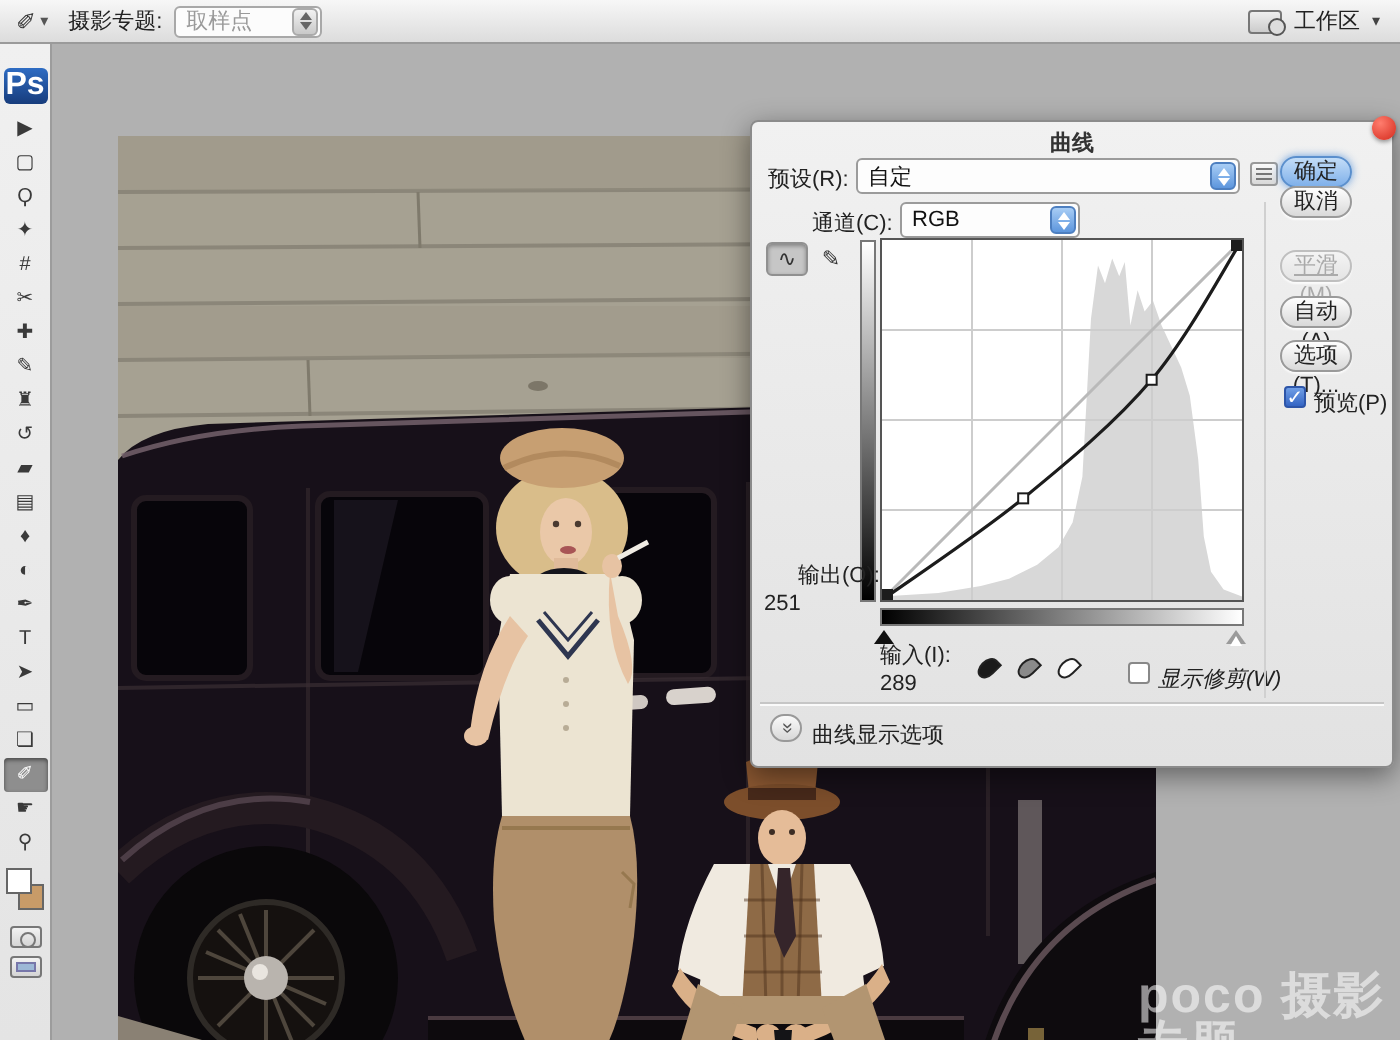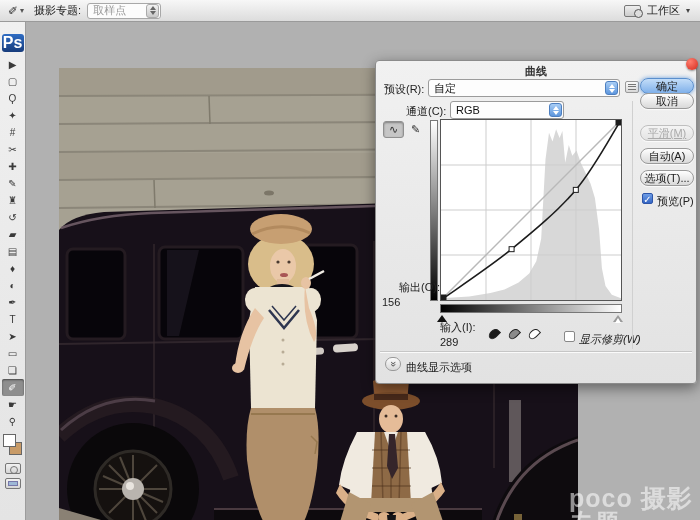--- a/index.html
+++ b/index.html
@@ -104,21 +104,21 @@
     border-radius:2px; vertical-align:-2px; }
   .checkbox.checked { background:linear-gradient(#6f9ee6,#3465c4); border-color:#2d55a8;
     color:#fff; font-size:10px; line-height:11px; text-align:center; }
   .groove { position:absolute; left:4px; right:4px; top:290px; height:2px;
     border-top:1px solid #c6c6c6; border-bottom:1px solid #fafafa; }
   .disclosure { position:absolute; left:9px; top:296px; width:16px; height:14px;
     border:1px solid #999; border-radius:7px; background:linear-gradient(#fafafa,#d8d8d8);
     display:flex; align-items:center; justify-content:center; }
   .disclosure span { display:inline-block; transform:rotate(90deg); font-size:10px; color:#555; line-height:1; }
   .dlg-vsep { position:absolute; left:256px; top:40px; bottom:34px; border-left:1px solid #d0d0d0; }
-  .btn { position:absolute; left:264px; width:54px; height:16px; border-radius:8px; text-align:center;
+  .btn { position:absolute; left:264px; width:36px; height:16px; border-radius:8px; text-align:center;
     line-height:15px; font-size:11px; color:#222; background:linear-gradient(#fefefe,#d9d9d9);
     border:1px solid #9a9a9a; box-shadow:0 1px 1px rgba(255,255,255,.8); }
   .btn.primary { background:linear-gradient(#c3ddf8,#7fb0ea); border-color:#5a8fcd;
     box-shadow:0 0 4px rgba(90,150,220,.9); }
   .btn.disabled { color:#aaa; border-color:#bfbfbf; background:linear-gradient(#f4f4f4,#e4e4e4);text-decoration:underline; }
 </style>
 </head>
 <body>
 
 <div class="options-bar">
@@ -344,21 +344,21 @@
     <span class="stepper blue">
         <span class="tri-up"></span>
         <span class="tri-dn"></span>
       </span>
   </div>
   <div class="preset-menu-btn">
       <span class="lines"></span>
     </div>
 
   <span class="dlg-label" style="left:30px; top:43px;">通道(C):</span>
-  <div class="dlg-select" style="left:74px; top:40px; width:114px;">
+  <div class="dlg-select" style="left:74px; top:40px; width:90px;">
     <span class="val">RGB</span>
     <span class="stepper blue">
         <span class="tri-up"></span>
         <span class="tri-dn"></span>
       </span>
   </div>
 
   <div class="mode-btn pressed" style="left:7px; top:60px;">
       <span>∿</span>
     </div>
@@ -382,21 +382,21 @@
         <rect x="68.08823529411765" y="126.6764705882353" width="5" height="5" fill="#ffffff" stroke="#1c1c1c" stroke-width="1"></rect>
         <rect x="132.3235294117647" y="67.38235294117646" width="5" height="5" fill="#ffffff" stroke="#1c1c1c" stroke-width="1"></rect>
         <rect x="175" y="0" width="5" height="5" fill="#1c1c1c" stroke="#1c1c1c" stroke-width="1"></rect>
       </svg>
   </div>
   <div class="h-grad"></div>
   <div class="sl-shadow"></div>
   <div class="sl-high"></div>
 
   <span class="dlg-label" style="left:23px; top:219px;">输出(O):</span>
-  <span class="dlg-label" style="left:6px; top:235px;">156</span>
+  <span class="dlg-label" style="left:6px; top:235px;">251</span>
   <span class="dlg-label" style="left:64px; top:259px;">输入(I):</span>
   <span class="dlg-label" style="left:64px; top:275px;">289</span>
 
   <span style="position:absolute; left:114px; top:267px;">
     <span class="dropper black"></span>
     <span class="dropper gray"></span>
     <span class="dropper white"></span>
   </span>
 
   <span class="checkbox" style="position:absolute; left:188px; top:270px;"></span>

